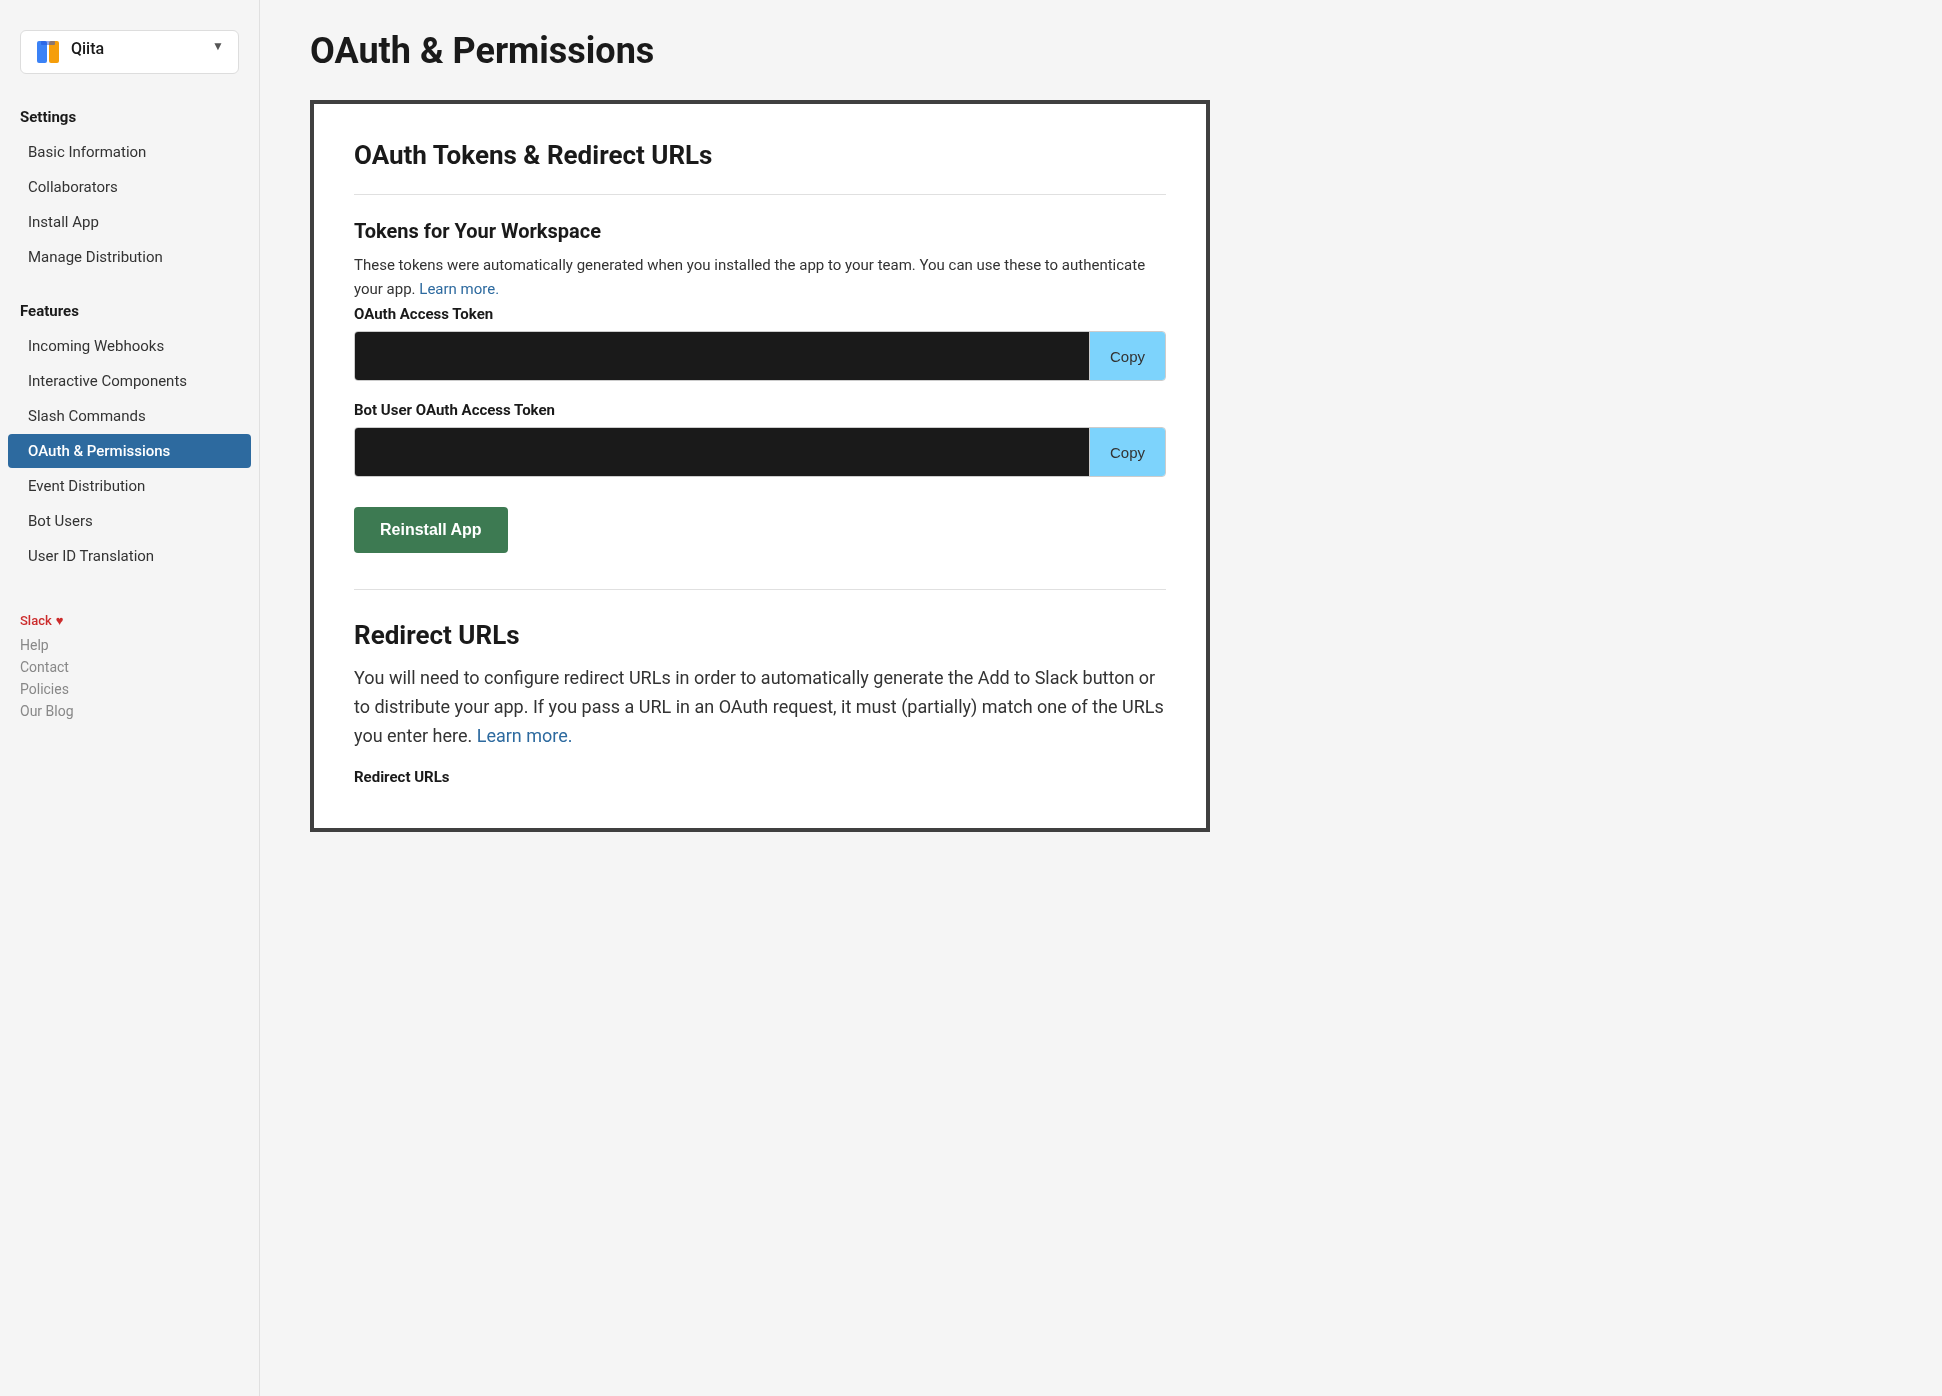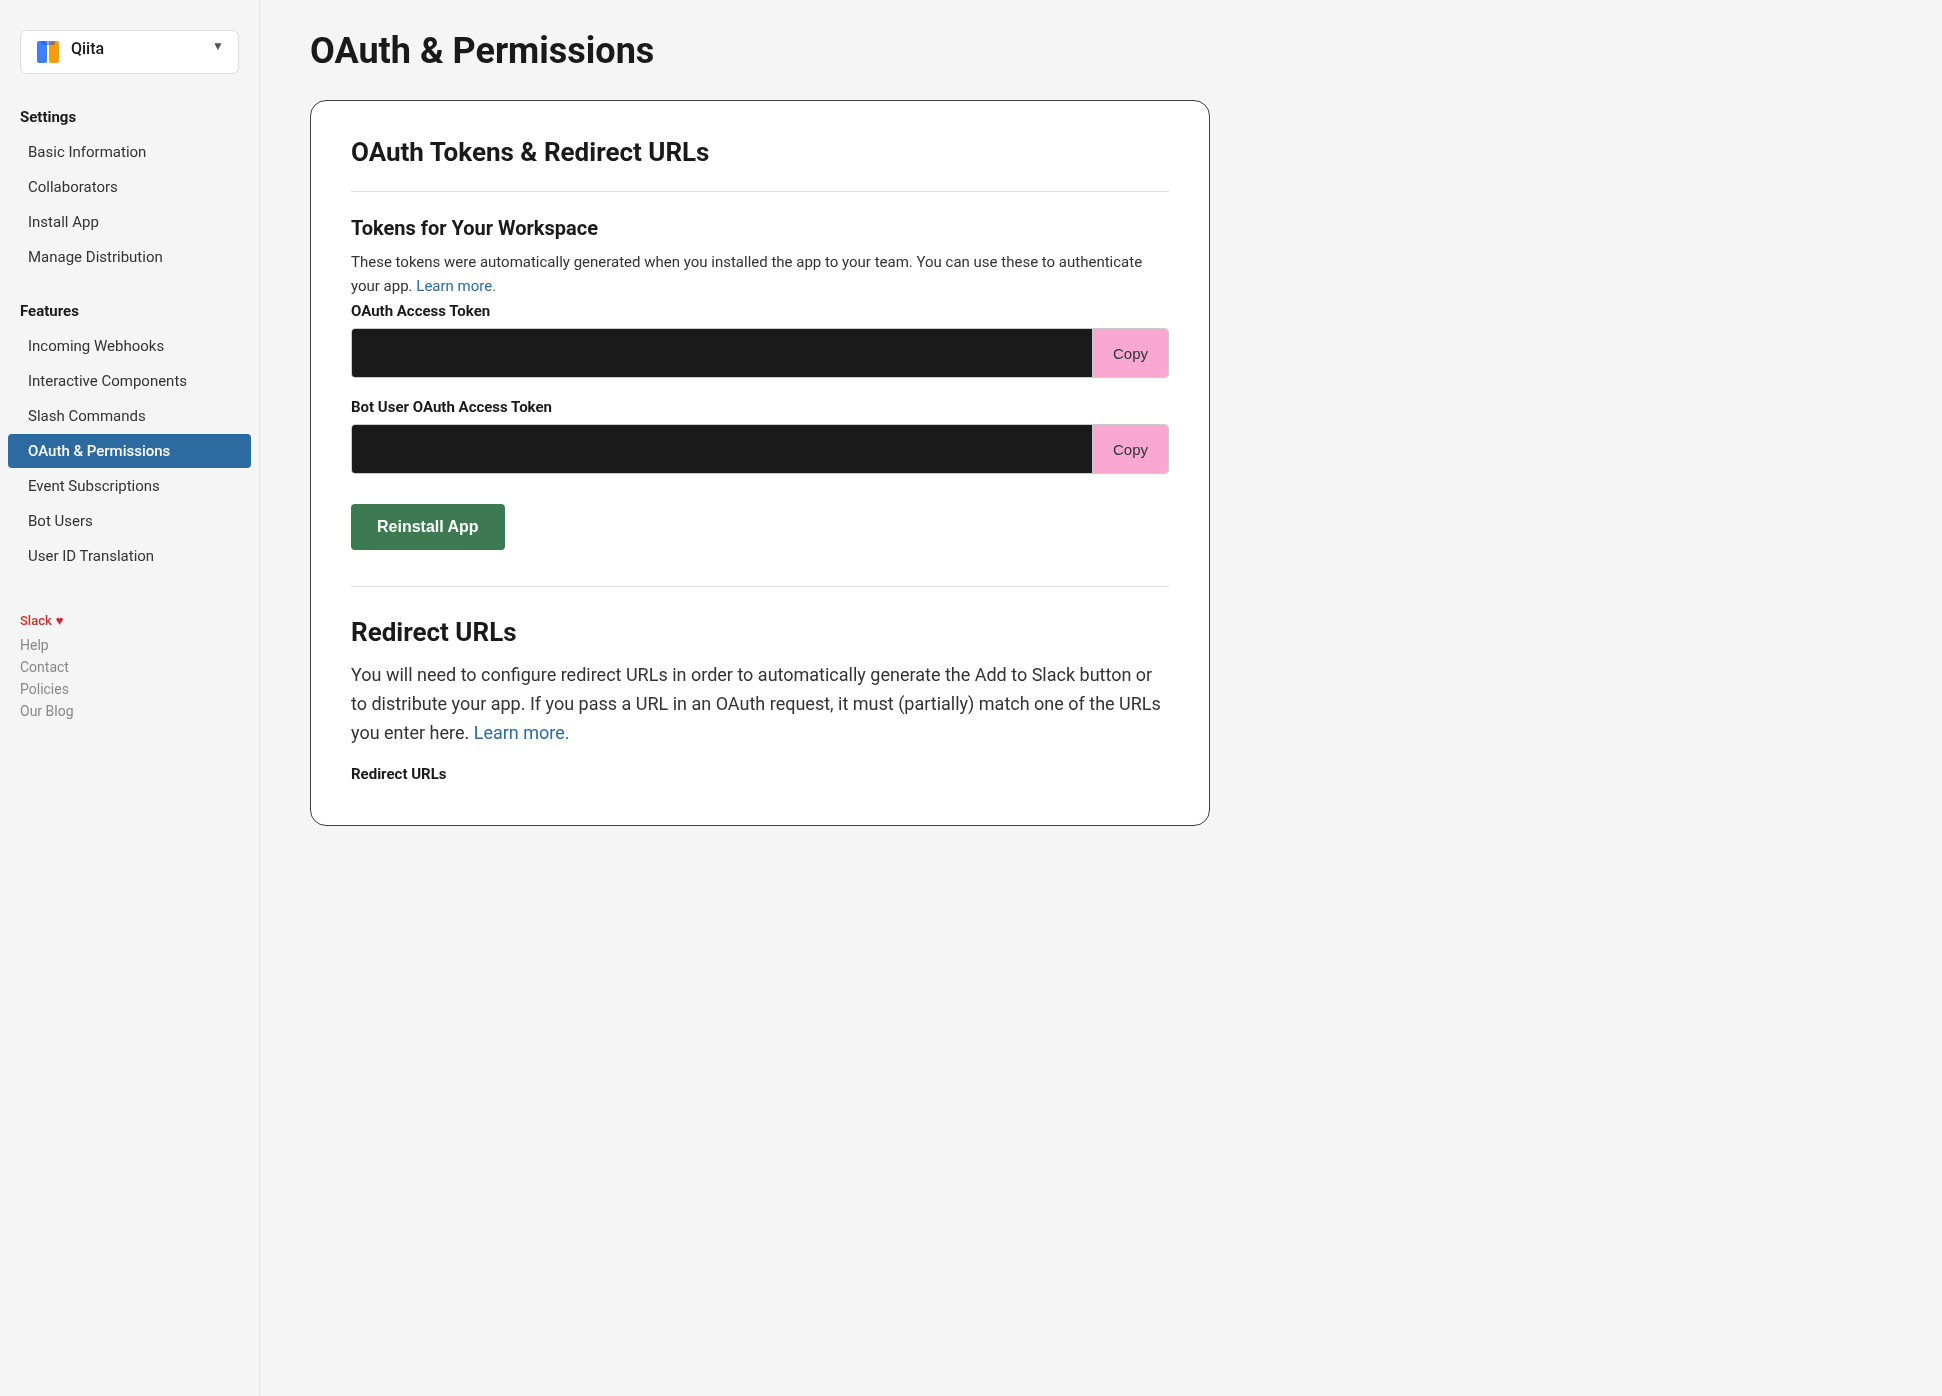--- a/index.html
+++ b/index.html
@@ -100,22 +100,22 @@
       overflow-y: auto;
     }
     .page-title {
       font-size: 36px;
       font-weight: 700;
       color: #1a1a1a;
       margin-bottom: 28px;
     }
     .content-card {
       background: #fff;
-      border: 1px solid #404040;
-      border-radius: 16px;
+      border: 4px solid #404040;
+      border-radius: 0;
       padding: 36px 40px;
       max-width: 900px;
     }
     .section-title {
       font-size: 26px;
       font-weight: 700;
       color: #1a1a1a;
       margin-bottom: 20px;
     }
     .divider {
@@ -156,21 +156,21 @@
     }
     .token-field {
       flex: 1;
       background: #1a1a1a;
       height: 48px;
       border: none;
       border-radius: 0;
     }
     .copy-btn {
       padding: 10px 20px;
-      background: #f9a8d4;
+      background: #7dd3fc;
       border: none;
       border-left: 1px solid #ccc;
       font-size: 15px;
       cursor: pointer;
       color: #333;
       height: 48px;
       white-space: nowrap;
     }
     .reinstall-btn {
       background: #3d7a52;
@@ -231,21 +231,21 @@
         <a class="sidebar-item">Install App</a>
         <a class="sidebar-item">Manage Distribution</a>
       </div>
 
     <div class="sidebar-section-label" style="margin-top:18px;">Features</div>
     <div id="features-nav">
         <a class="sidebar-item">Incoming Webhooks</a>
         <a class="sidebar-item">Interactive Components</a>
         <a class="sidebar-item">Slash Commands</a>
         <a class="sidebar-item active">OAuth &amp; Permissions</a>
-        <a class="sidebar-item">Event Subscriptions</a>
+        <a class="sidebar-item">Event Distribution</a>
         <a class="sidebar-item">Bot Users</a>
         <a class="sidebar-item">User ID Translation</a>
       </div>
 
     <div class="sidebar-footer">
       <div class="sidebar-footer-slack">
         <span>Slack</span>
         <span>♥</span>
       </div>
       <div id="footer-links">

